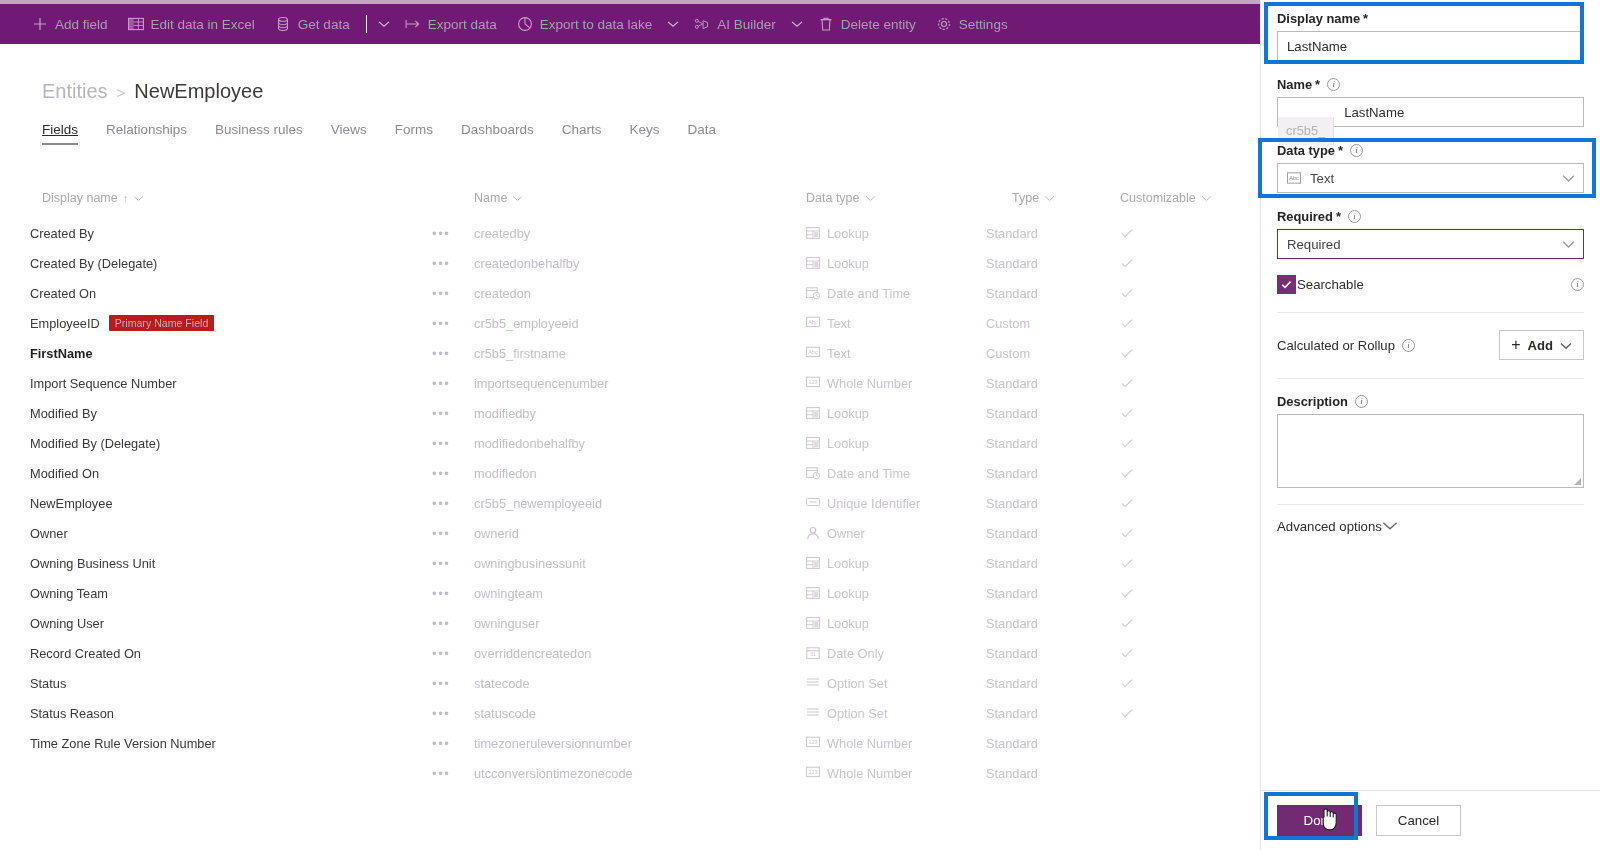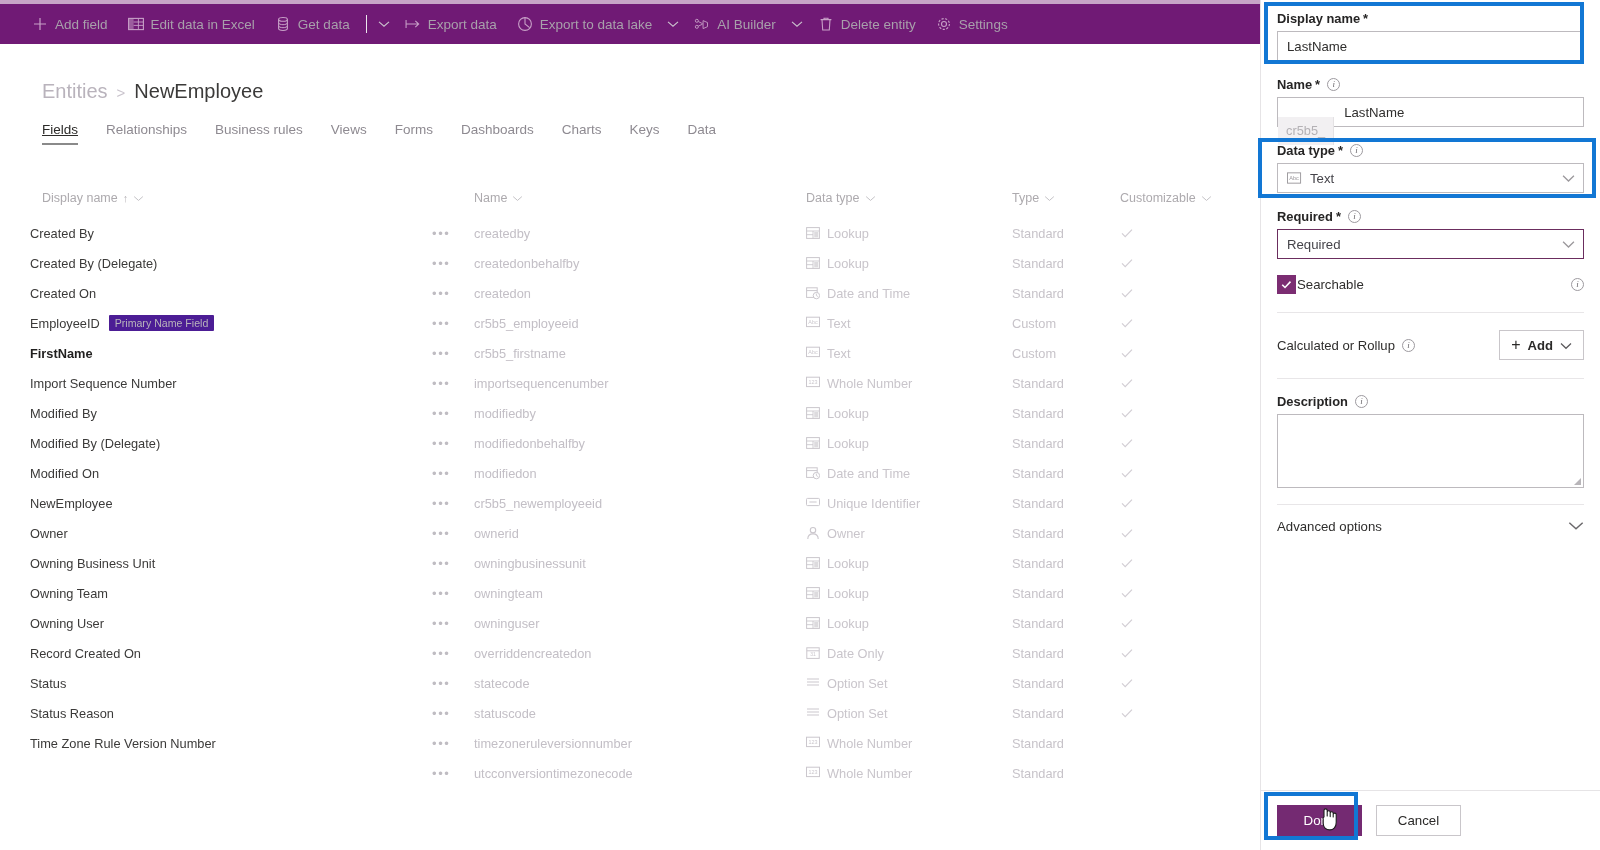--- a/index.html
+++ b/index.html
@@ -86,28 +86,28 @@
   .colh .caret { color: #c2bfc4; }
   .rows { position: absolute; top: 218px; left: 0; width: 1260px; }
   .row { position: relative; height: 30px; }
   .cell {
     position: absolute; top: 0; height: 30px; display: flex; align-items: center;
     font-size: 12.8px; white-space: nowrap;
   }
   .c-display { left: 30px; color: #3b3a39; gap: 9px; }
   .c-display.bold { font-weight: bold; color: #201f1e; }
   .badge {
-    background: #4c1d95; color: #b9b4bb; font-size: 10.6px;
+    background: #b91c1c; color: #b9b4bb; font-size: 10.6px;
     padding: 2px 6px; border-radius: 1px; white-space: nowrap;
   }
   .c-ellipsis { left: 432px; color: #bfbcc2; letter-spacing: 1.6px; font-size: 13px; }
   .c-name { left: 474px; color: #c3bfc6; }
   .c-type { left: 806px; color: #c9c5cb; gap: 7px; }
   .c-type .ticon { width: 14px; height: 14px; display:inline-flex; color:#c9c5cb; }
-  .c-kind { left: 1012px; color: #c7c3c9; }
+  .c-kind { left: 986px; color: #c7c3c9; }
   .c-cust { left: 1120px; color: #cdc9cf; }
   .c-cust .tick { width: 14px; height: 14px; display: inline-flex; }
 
   
   .panel {
     position: absolute; top: 0; right: 0; width: 340px; height: 850px;
     background: #ffffff; border-left: 1px solid #e6e4e6;
   }
   .panel-body { position: absolute; top: 0; left: 0; right: 0; bottom: 60px; padding: 0 16px; }
   .fld { margin-top: 0; }
@@ -161,21 +161,21 @@
   .addbtn .chev { font-weight: normal; color: #5b595c; }
   .desc-ta {
     width: 100%; height: 74px; border: 1px solid #bdbabe; background: #fff;
     position: relative;
   }
   .desc-ta::after {
     content: ""; position: absolute; right: 2px; bottom: 2px;
     width: 0; height: 0; border-left: 7px solid transparent; border-bottom: 7px solid #b8b5b9;
   }
   .adv-row {
-    display: flex; align-items: center; justify-content: space-between;
+    display: flex; align-items: center; justify-content: flex-start;
     margin-top: 14px; font-size: 13.2px; color: #2f2e2d; cursor: pointer;
   }
   .adv-row .chev { color: #6a686b; }
 
   .panel-footer {
     position: absolute; left: 0; right: 0; bottom: 0; height: 60px;
     border-top: 1px solid #e6e4e6; display: flex; align-items: center;
     padding-left: 16px; gap: 14px; background: #fff;
   }
   .btn-done {

